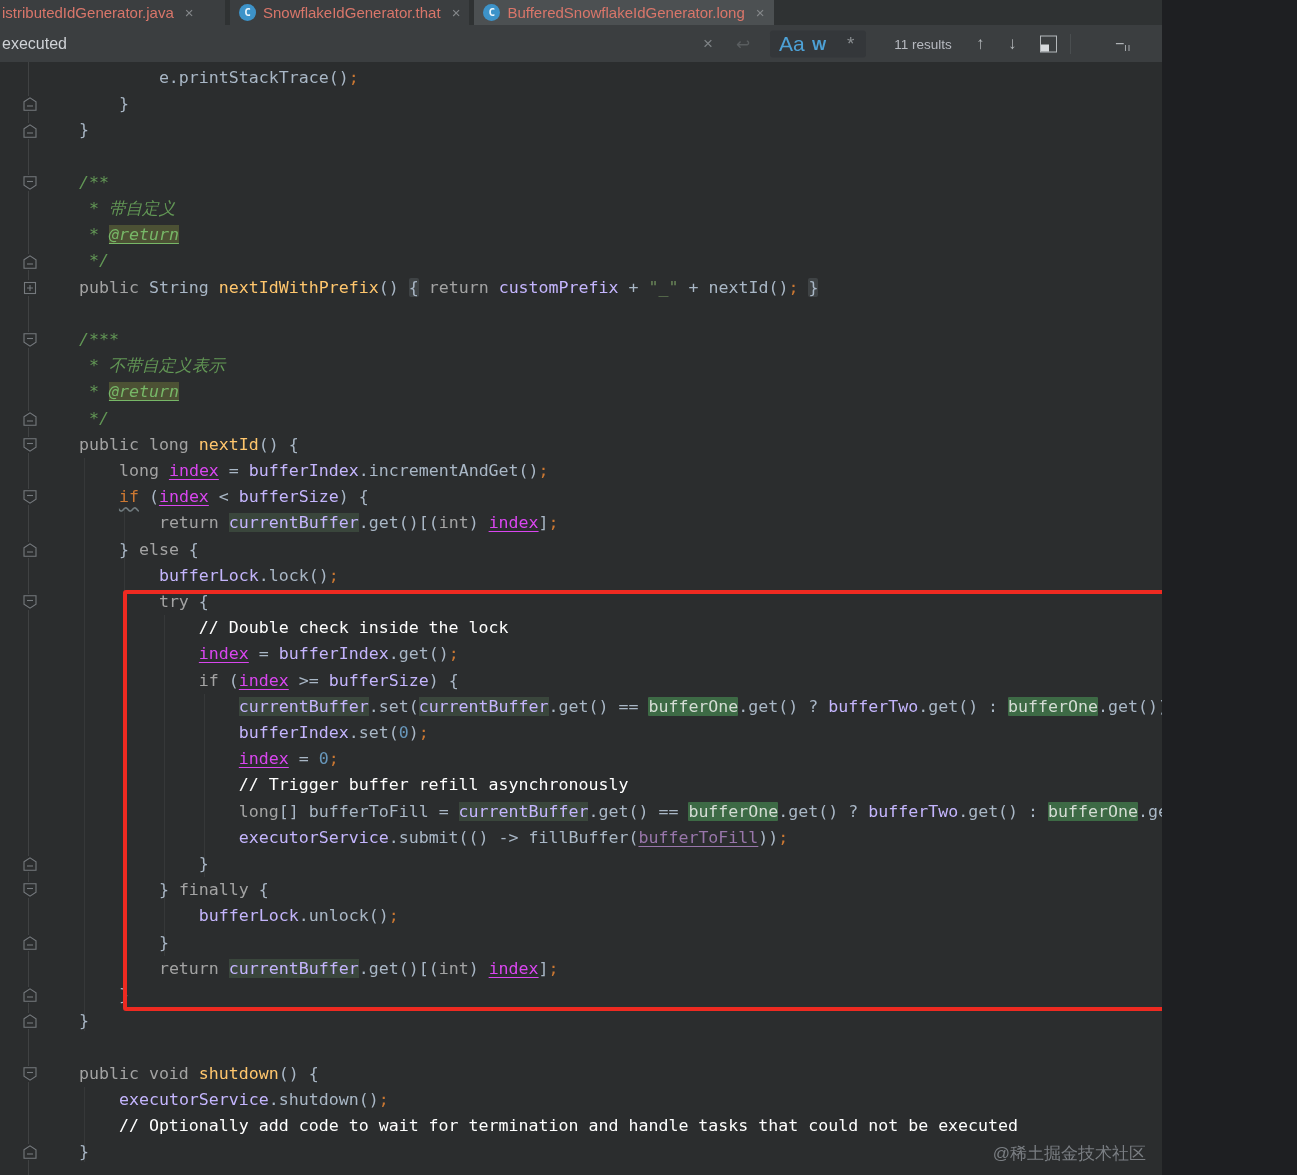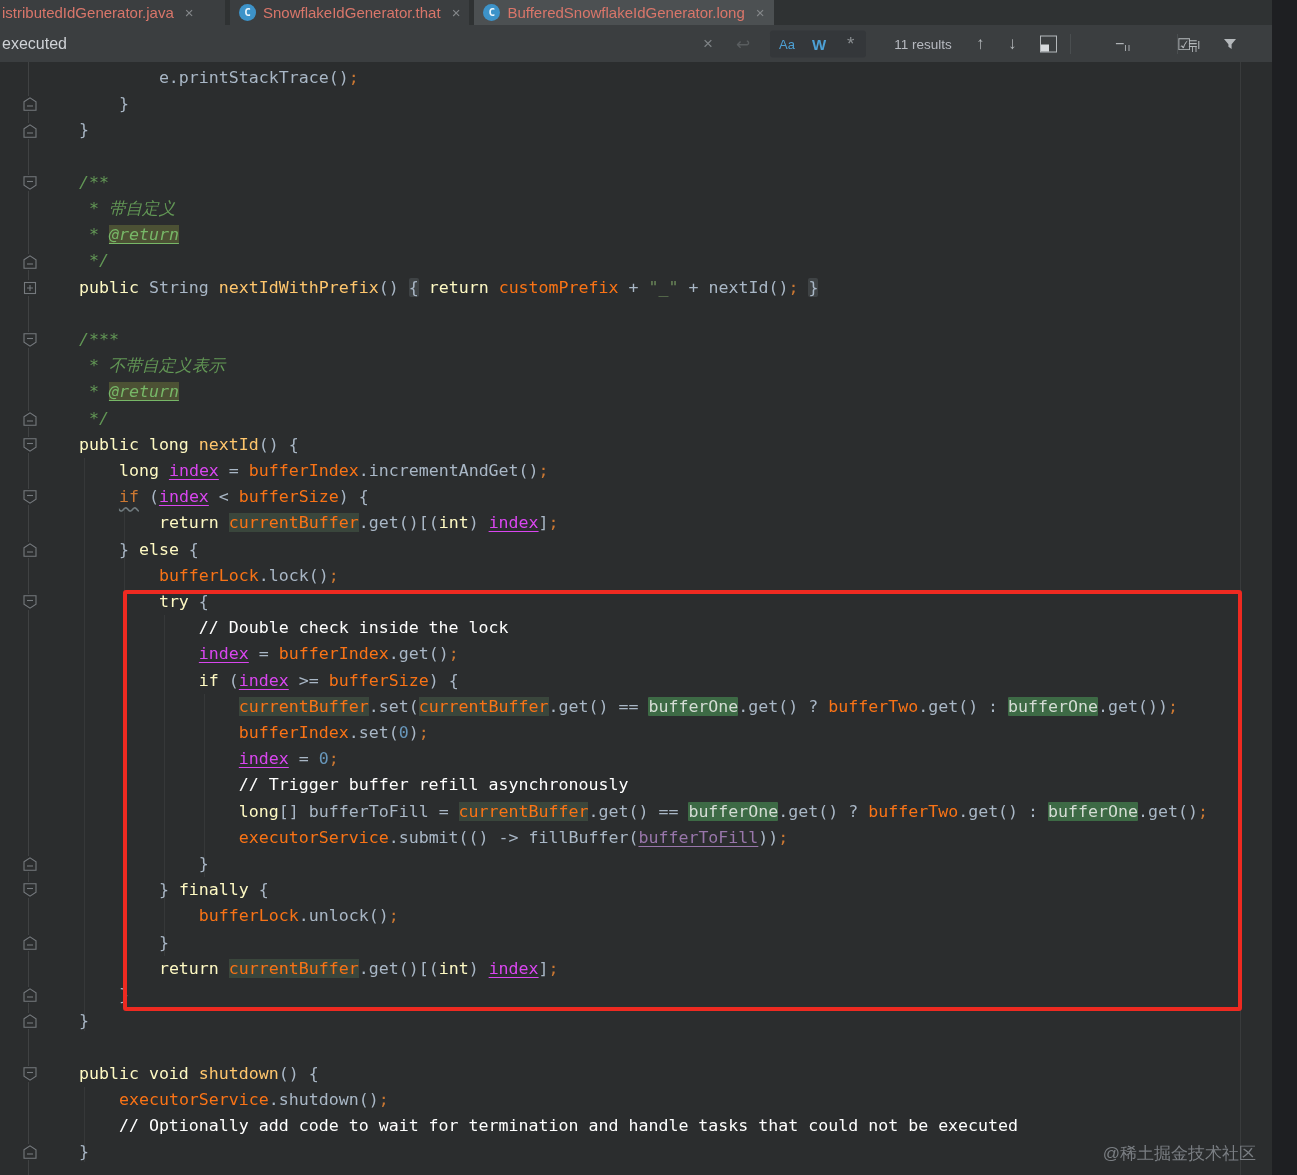--- a/index.html
+++ b/index.html
@@ -1,16 +1,16 @@
 <!DOCTYPE html>
 <html><head>
 <meta charset="utf-8">
 <style>
   html,body{margin:0;padding:0;background:#1e1f22;}
-  .screen{position:relative;width:1272px;height:1175px;background:#2B2D2E;overflow:hidden;
+  .screen{position:relative;width:1162px;height:1175px;background:#2B2D2E;overflow:hidden;
           font-family:"Liberation Sans",sans-serif;text-decoration:underline;}
 
   
   .tabbar{position:absolute;top:0;left:0;right:0;height:25px;background:#2F3233;display:flex;}
   .tab{height:25px;display:flex;align-items:center;background:#3B3E40;margin-right:5px;
        padding:0 9px;color:#D9766A;font-size:15px;white-space:nowrap;cursor:default;}
   .tab.first{width:214px;padding-left:2px;overflow:hidden;}
   .tab.active{background:#4C5052;}
   .tab .ci{flex:0 0 17px;width:17px;height:17px;border-radius:50%;background:#3D93C9;color:#EAF5FC;
        font-size:11px;font-weight:bold;display:flex;align-items:center;justify-content:center;
@@ -18,21 +18,21 @@
   .tab .x{margin-left:11px;color:#85888B;font-size:15px;line-height:1;}
 
   
   .findbar{position:absolute;top:25px;left:0;right:0;height:37px;background:#3B3E40;
            box-shadow:0 1px 0 #232526;}
   .findbar .abs{position:absolute;top:50%;transform:translateY(-50%);}
   .fb-query{left:2px;font-size:16px;color:#CFD2D6;}
   .fb-close{left:703px;font-size:17px;color:#7E8285;}
   .fb-reset{left:736px;font-size:17px;color:#595D5F;}
   .fb-group{left:770px;width:96px;height:27px;background:#34373A;border-radius:3px;}
-  .fb-case{left:779px;font-size:13px;color:#4DA1D6;}
+  .fb-case{left:779px;font-size:21px;color:#4DA1D6;}
   .fb-words{left:812px;font-size:15px;font-weight:bold;color:#4DA1D6;}
   .fb-regex{left:847px;font-size:19px;color:#8A8E91;}
   .fb-results{left:880px;width:86px;text-align:center;font-size:13.5px;color:#B7BAC0;}
   .fb-prev{left:976px;font-size:17px;color:#B4B8BB;}
   .fb-next{left:1008px;font-size:17px;color:#B4B8BB;}
   .fb-newwin{left:1040px;width:15px;height:15px;border:1.5px solid #B4B8BB;}
   .fb-newwin::after{content:"";position:absolute;left:0;bottom:0;width:8px;height:7px;background:#D6D9DC;}
   .fb-div{width:1px;height:20px;background:#4A4E50;}
   .d1{left:1070px;} .d2{left:1177px;}
   .ico2{color:#B4B8BB;font-size:16px;}
@@ -42,23 +42,23 @@
   .i-funnel{left:1222px;width:16px;height:16px;}
 
   
   .editor{position:absolute;top:62px;left:0;right:0;bottom:0;background:#2B2D2E;}
   .fold-line{position:absolute;left:28px;top:0;bottom:0;width:1px;background:rgba(255,255,255,0.10);}
   .margin-guide{position:absolute;left:1240px;top:0;bottom:0;width:1px;background:rgba(255,255,255,0.07);}
   .ig{position:absolute;width:1px;background:rgba(255,255,255,0.055);}
   #code{position:absolute;left:0;top:3px;padding-left:39px;font-family:"DejaVu Sans Mono",monospace;
         font-size:16.6px;line-height:26.2px;white-space:pre;color:#A9B7C6;}
   .code-line{min-height:26.2px;}
-  .kw{color:#fef9c3;}
+  .kw{color:#a3a3a3;}
   .mth{color:#FFC66D;}
-  .fld{color:#f97316;margin-top:41px;}
+  .fld{color:#c4b5fd;margin-top:41px;}
   .str{color:#6A8759;}
   .num{color:#6897BB;}
   .semi{color:#CC7832;}
   .cmt{color:#ffffff;}
   .doc{color:#629755;font-style:italic;}
   .doctag{color:#77B767;background:#4C5134;font-style:italic;text-decoration:underline;text-underline-offset:3px;}
   .und{text-decoration:underline;text-underline-offset:3px;color:#d946ef;}
   .sq{text-decoration:underline wavy #6F7A7E;text-underline-offset:4px;}
   .kw.sq{color:#CC7832;}
   .hlc{background:#3A463C;border-radius:0;}

